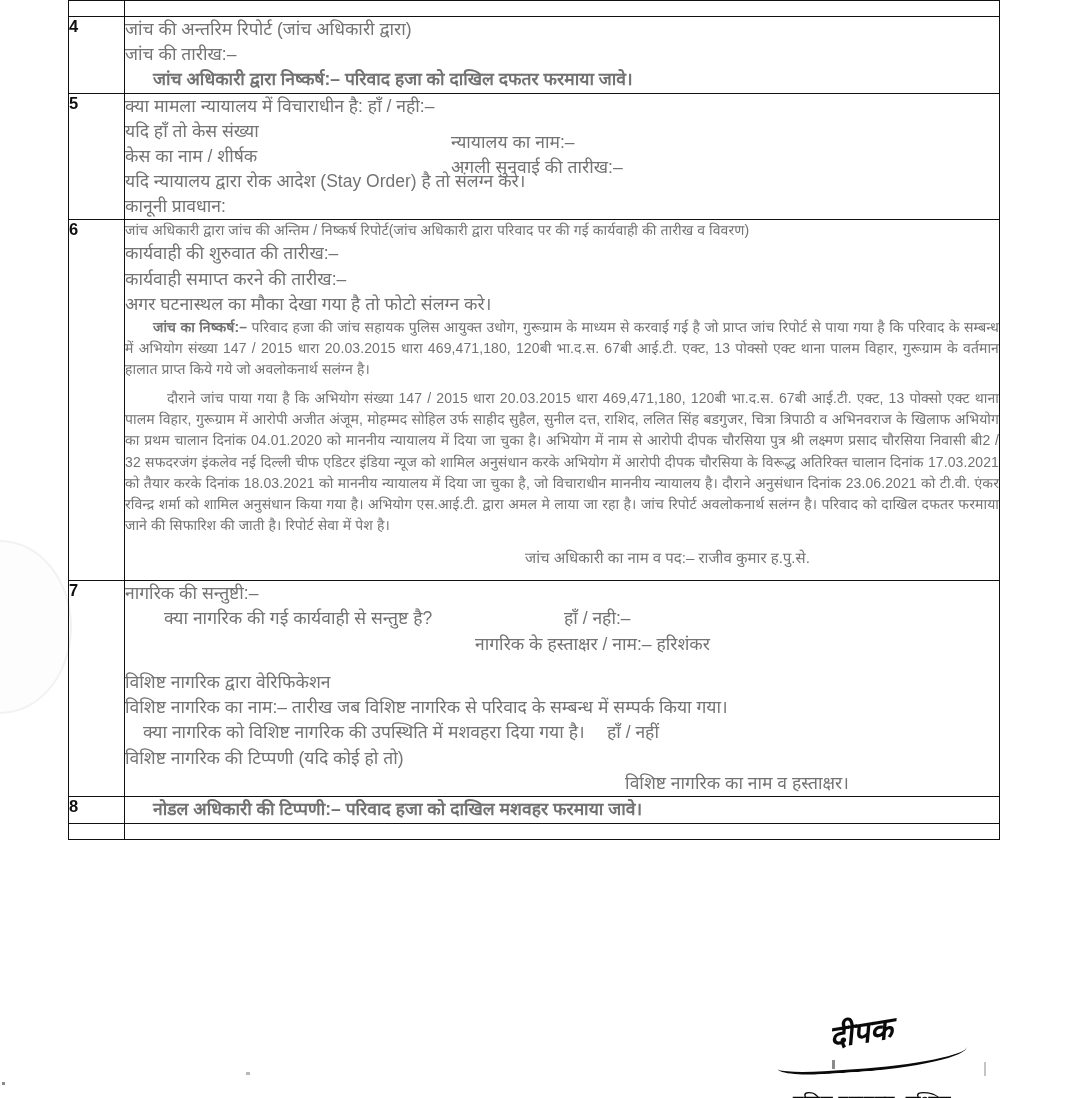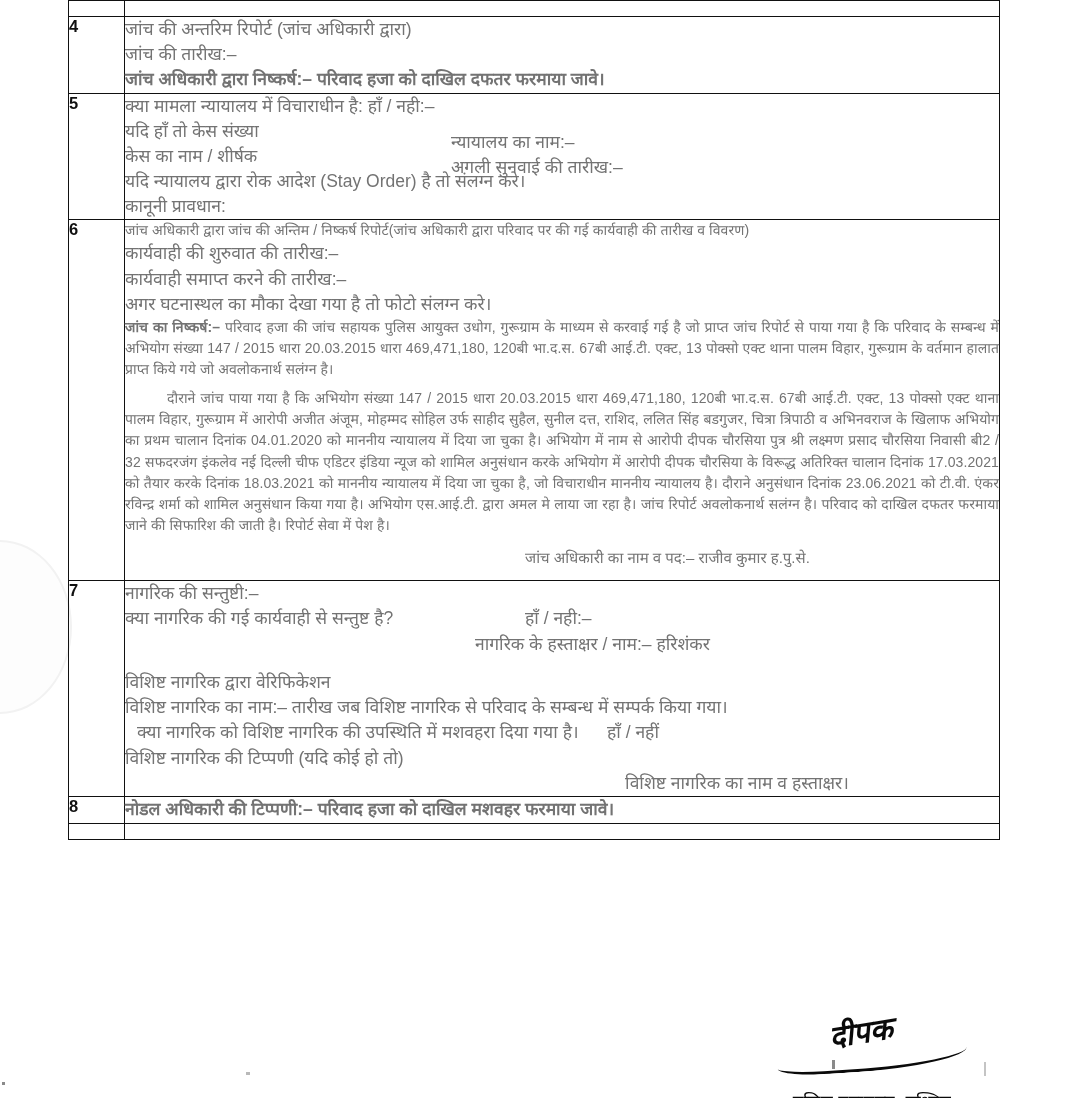--- a/index.html
+++ b/index.html
@@ -60,21 +60,21 @@
   }
   td.body {
     padding: 3px 8px 4px 8px;
     font-size: 17.5px;
     line-height: 1.44;
     color: #737373;
   }
   tr.spacer td { height: 15px; }
 
   .ln { white-space: nowrap; }
-  .b { font-weight: 700; }
+  .b { font-weight: 700; margin-left: 28px; }
 
   
   .pair { position: relative; height: 25px; }
   .pair .left { position: absolute; left: 0; top: 0; }
   .pair .right { position: absolute; left: 326px; top: 11px; }
 
   .para {
     text-align: justify;
     text-align-last: left;
     font-size: 14px;
@@ -88,27 +88,28 @@
 
   .sig-line {
     margin-top: 10px;
     padding-left: 400px;
     font-size: 15px;
   }
 
   .r7-cite {
     position: relative;
     height: 26px;
+    margin-left: 39px;
   }
   .r7-cite .q { position: absolute; left: 0; top: 0; }
   .r7-cite .a { position: absolute; left: 400px; top: 0; }
   .r7-hs { padding-left: 350px; }
 
   .r7-mashvra { position: relative; height: 26px; }
-  .r7-mashvra .q { position: absolute; left: 12px; top: 0; }
+  .r7-mashvra .q { position: absolute; left: 18px; top: 0; }
   .r7-mashvra .a { position: absolute; left: 482px; top: 0; }
 
   .vip-name { padding-left: 350px; text-align: center; }
 
   
   .footer-sign {
     position: absolute;
     right: 58px;
     top: 1018px;
     width: 300px;

